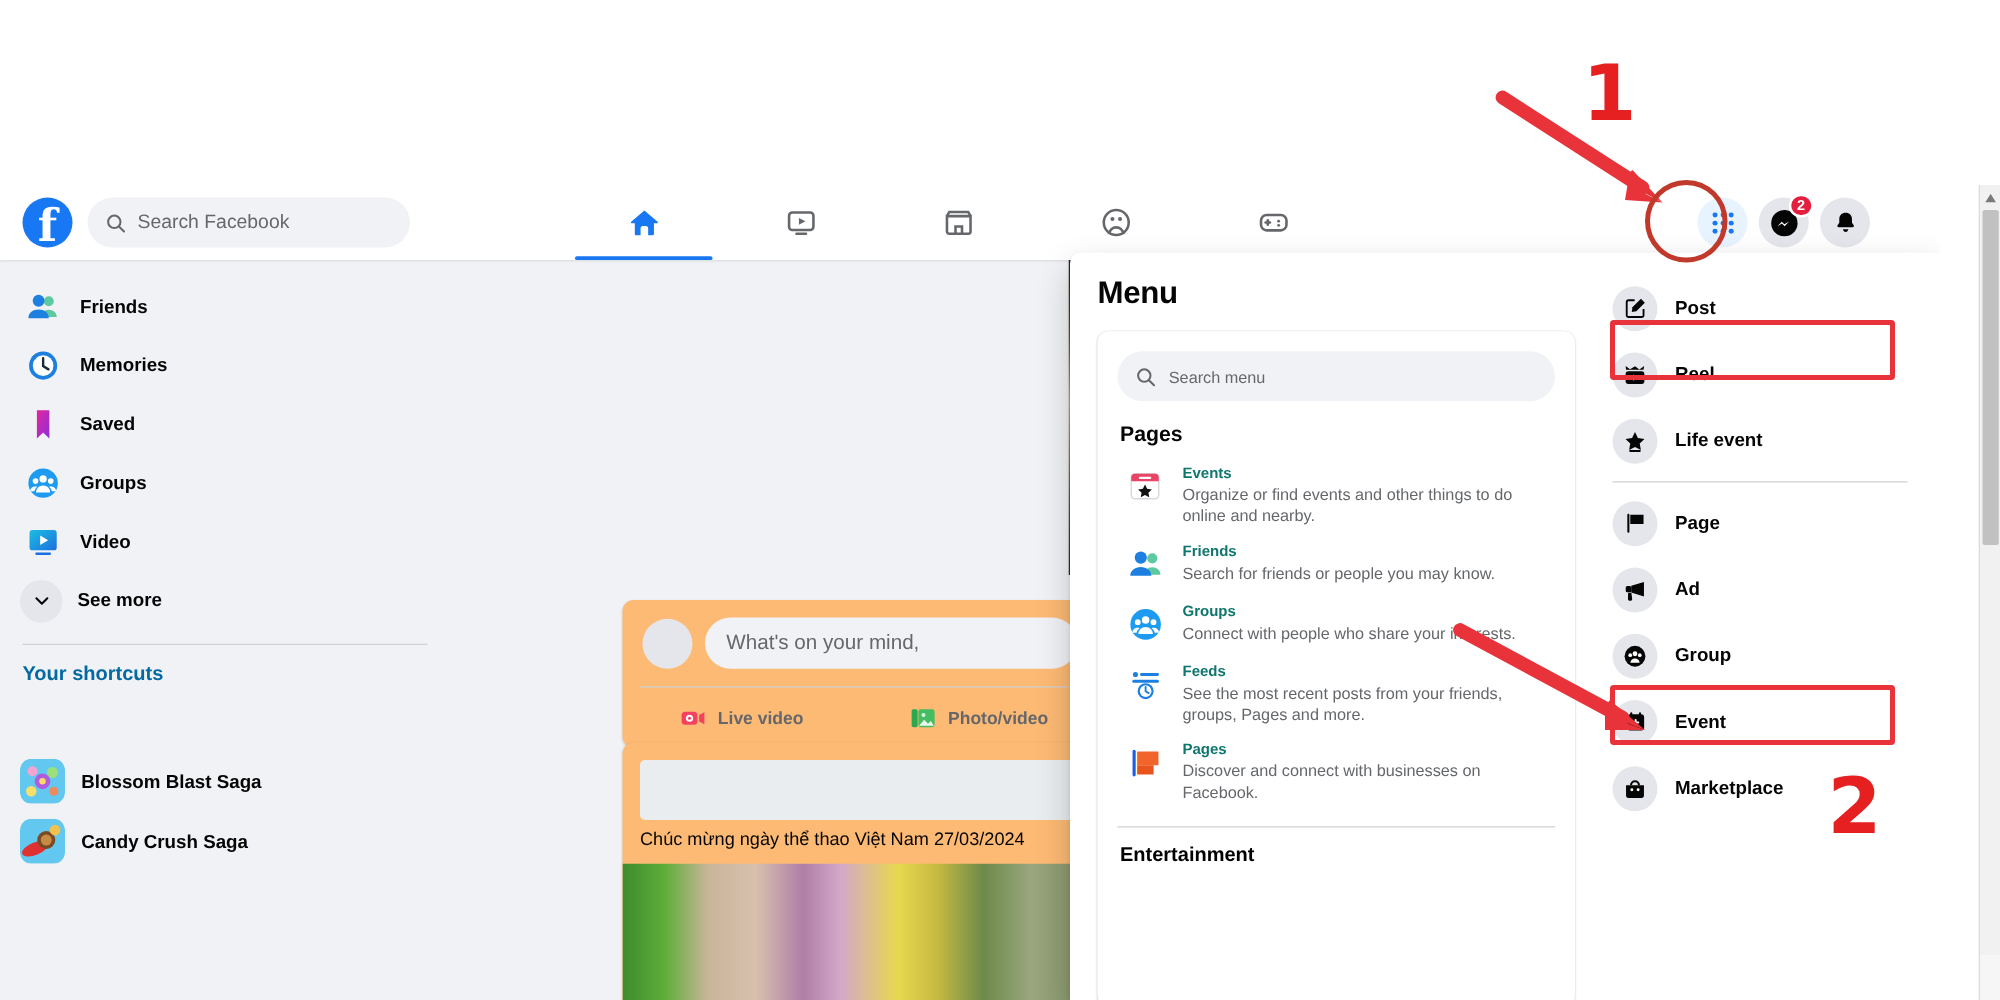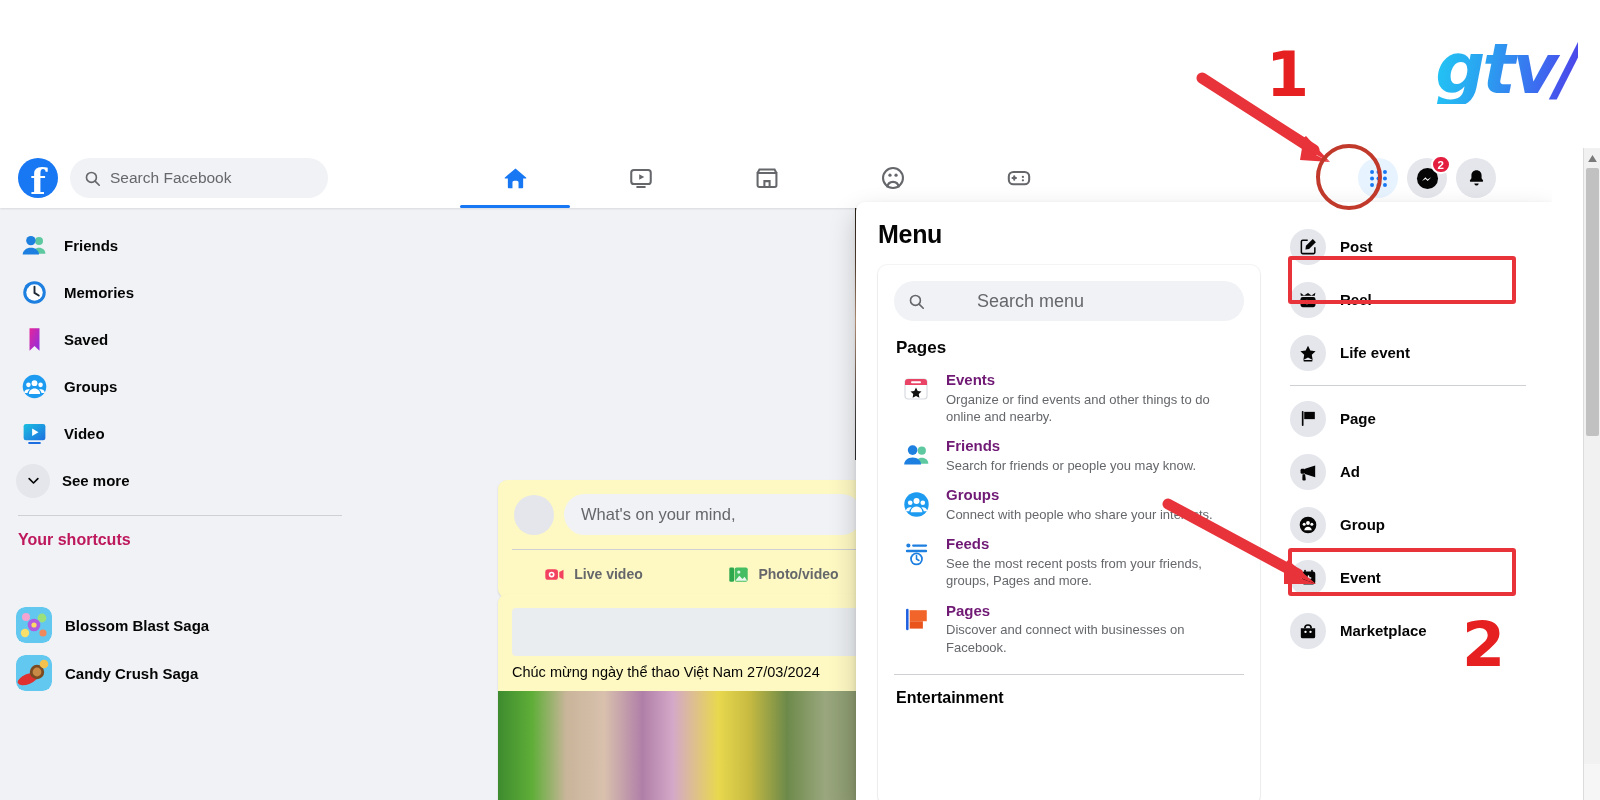--- a/index.html
+++ b/index.html
@@ -55,30 +55,30 @@
   .badge { position:absolute; top:-3px; right:-4px; min-width:19px; height:19px; border-radius:10px;
            background:#e41e3f; color:#fff; font-size:11.5px; font-weight:700; display:flex; align-items:center;
            justify-content:center; padding:0 5px; border:2px solid #fff; }
 
   
   .lsidebar { position:absolute; left:0; top:60px; width:360px; bottom:0; padding:14px 8px 0 8px; }
   .side-row { display:flex; align-items:center; gap:12px; height:47px; padding:0 8px; border-radius:8px; cursor:pointer; }
   .side-row .lbl { font-size:15px; font-weight:600; color:#050505; }
   .side-ic { width:36px; height:36px; flex:0 0 auto; display:flex; align-items:center; justify-content:center; }
   .side-divider { height:1px; background:#ced0d4; margin:11px 10px 9px 10px; }
-  .side-head { font-size:16px; font-weight:600; color:#be185d; padding:6px 10px 16px; }
+  .side-head { font-size:16px; font-weight:600; color:#0369a1; padding:6px 10px 16px; }
   .shortcut-row { display:flex; align-items:center; gap:13px; height:48px; padding:0 8px; border-radius:8px; cursor:pointer; }
   .shortcut-row .lbl { font-size:15px; font-weight:600; color:#050505; }
   .sc-ic { width:36px; height:36px; border-radius:9px; flex:0 0 auto; overflow:hidden; }
 
   
   .feed { position:absolute; left:455px; top:60px; width:405px; bottom:0; }
   .story-strip { position:absolute; left:400px; top:0; width:22px; height:252px;
      background:linear-gradient(180deg,#2a2218 0%, #5b4634 22%, #c7a083 45%, #8d7463 62%, #4d4a48 80%, #2b2b2b 100%); }
-  .card { background:#fef9c3; border-radius:9px; box-shadow:0 1px 2px rgba(0,0,0,.14); }
+  .card { background:#fdba74; border-radius:9px; box-shadow:0 1px 2px rgba(0,0,0,.14); }
   .composer { position:absolute; left:43px; top:272px; width:380px; padding:14px 0 0 0; }
   .comp-top { display:flex; align-items:center; gap:10px; padding:0 16px 14px 16px; }
   .comp-av { width:40px; height:40px; border-radius:50%; background:#e4e6eb; flex:0 0 auto; }
   .comp-input { flex:1; height:41px; border-radius:21px; background:#f0f2f5; display:flex; align-items:center;
                 padding:0 17px; color:#65676b; font-size:16.5px; }
   .comp-sep { height:1px; background:#ced0d4; margin:0 14px; }
   .comp-actions { display:flex; height:48px; align-items:center; }
   .comp-act { flex:1; display:flex; align-items:center; justify-content:center; gap:8px; cursor:pointer; }
   .comp-act .t { font-size:14px; font-weight:600; color:#65676b; }
 
@@ -93,26 +93,26 @@
     position:absolute; left:856px; top:54px; width:696px; height:598px;
     background:#fff; border-radius:9px 0 0 0;
     box-shadow:0 12px 28px rgba(0,0,0,.20), 0 2px 4px rgba(0,0,0,.10);
     z-index:60; display:flex; overflow:hidden;
   }
   .menu-left { width:420px; padding:18px 0 0 22px; position:relative; }
   .menu-title { font-size:25px; font-weight:700; color:#050505; letter-spacing:-.3px; margin-bottom:16px; }
   .menu-card { width:382px; height:540px; background:#fff; border-radius:9px;
                box-shadow:0 1px 2px rgba(0,0,0,.12), 0 0 0 1px rgba(0,0,0,.04); padding:16px 16px 0 16px; overflow:hidden; }
   .menu-search { height:40px; border-radius:20px; background:#f0f2f5; display:flex; align-items:center; padding:0 14px; gap:10px; }
-  .menu-search .ph { color:#65676b; font-size:18px;margin-left:42px; }
+  .menu-search .ph { color:#65676b; font-size:13px; }
   .sec-head { font-size:17px; font-weight:600; color:#050505; margin:17px 0 7px 2px; }
   .m-item { display:flex; gap:12px; padding:6px 6px 6px 4px; border-radius:8px; cursor:pointer; }
   .m-ic { width:36px; height:36px; flex:0 0 auto; display:flex; align-items:center; justify-content:center; }
   .m-body { flex:1; min-width:0; }
-  .m-title { font-size:15px; font-weight:700; color:#701a75; line-height:1.25; }
+  .m-title { font-size:12px; font-weight:700; color:#0f766e; line-height:1.25; }
   .m-desc { font-size:13px; color:#65676b; line-height:1.33; margin-top:1px; }
   .m-sep { height:1px; background:#ced0d4; margin:12px 0 0 0; }
   .sec-head2 { font-size:16px; font-weight:700; color:#000000; margin:14px 0 0 2px; }
 
   .menu-right { width:276px; padding:18px 18px 0 4px; position:relative; }
   .create-title { font-size:22px; font-weight:700; color:#050505; padding:6px 0 6px 10px; }
   .c-item { display:flex; align-items:center; gap:14px; height:53px; padding-left:10px; border-radius:8px; cursor:pointer; }
   .c-ic { width:36px; height:36px; border-radius:50%; background:#e4e6eb; display:flex; align-items:center; justify-content:center; flex:0 0 auto; }
   .c-lbl { font-size:15px; font-weight:600; color:#050505; }
   .c-sep { height:1px; background:#ced0d4; margin:6px 8px 6px 10px; }
@@ -128,25 +128,20 @@
   .num { position:absolute; z-index:96; color:#e62020; font-weight:700;
          font-family:"DejaVu Sans", sans-serif; line-height:1; }
   .hl-box { position:absolute; border:4px solid #e8333a; border-radius:3px; z-index:95; }
   .hl-circle { position:absolute; border:4px solid #c0392b; border-radius:50%; z-index:95; }
 </style>
 </head>
 <body>
 
 <div id="stage">
 
-  <div class="page-top">
-    <div class="gtv-logo">
-      <span>gtv</span><span style="font-style:italic;">∕</span>
-    </div>
-  </div>
 
   <div class="fb-root">
 
     <div class="topbar">
       <div class="fb-logo">
         <span>f</span>
       </div>
 
       <div class="search-pill">
         <svg width="17" height="17" viewBox="0 0 24 24" fill="none" stroke="#65676b" stroke-width="2.3">

